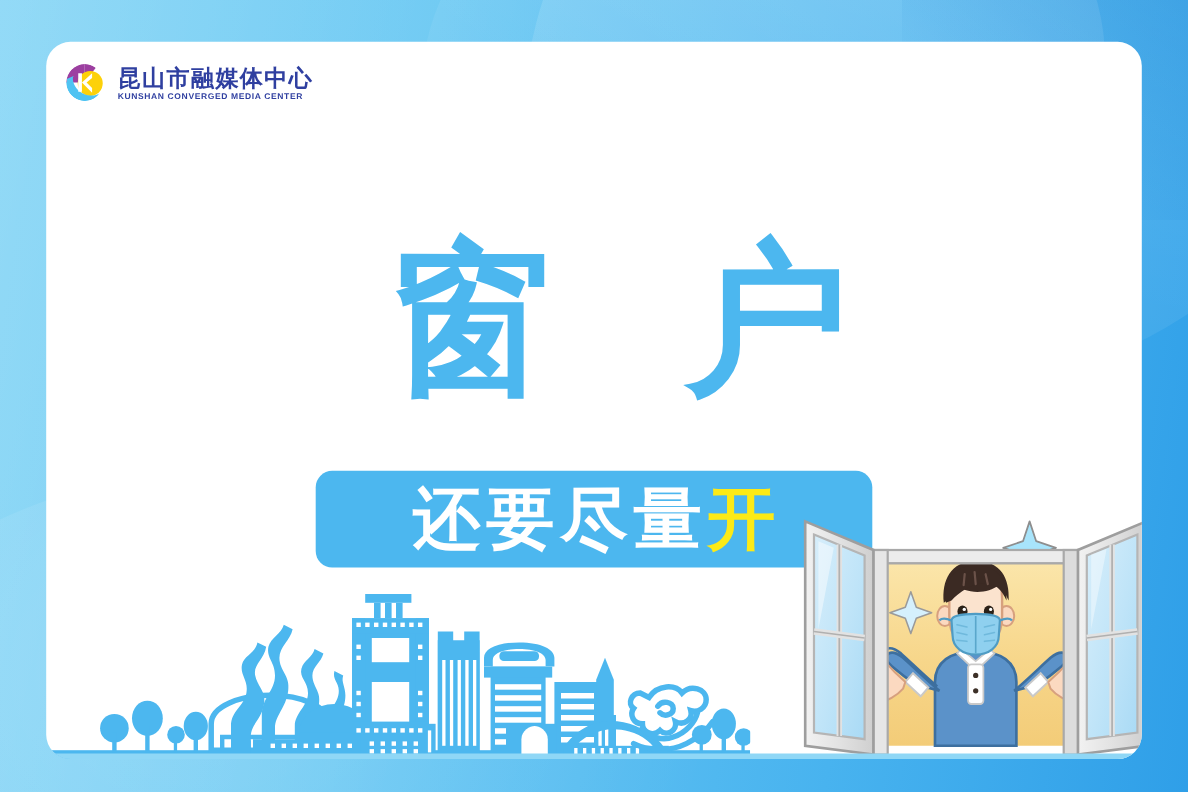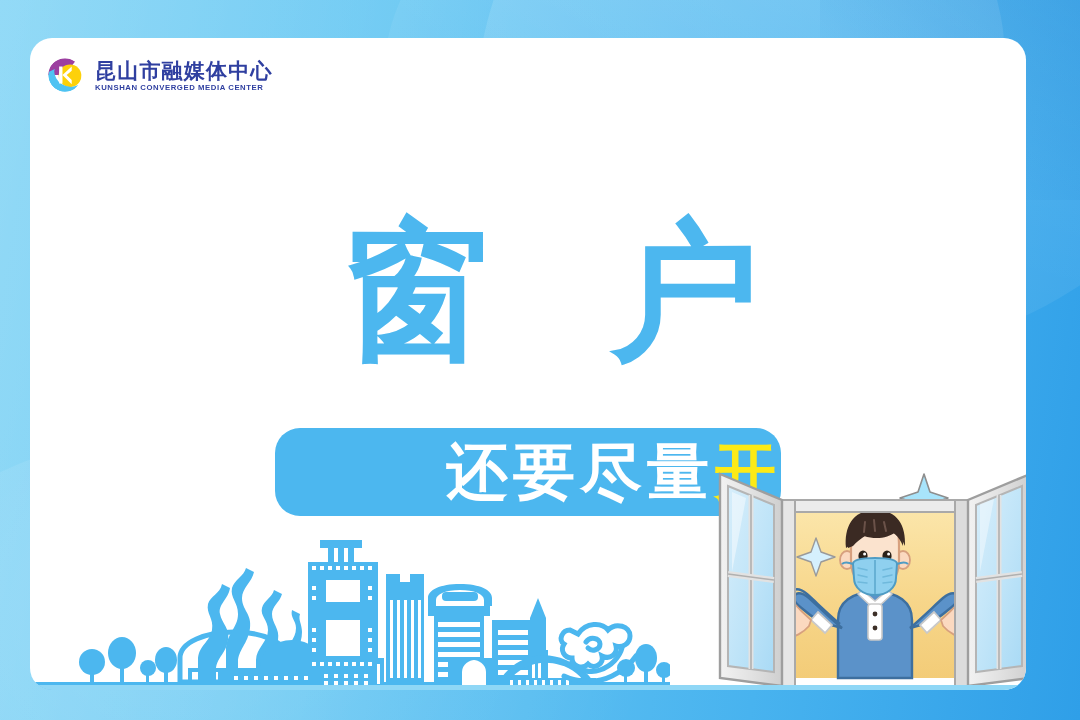--- a/index.html
+++ b/index.html
@@ -38,21 +38,21 @@
     background:radial-gradient(ellipse at 40% 30%, rgba(255,255,255,0.14), rgba(255,255,255,0) 65%);
   }
   #bg .rightdeep {
     position:absolute; top:0; right:0; width:260px; height:200px;
     background:linear-gradient(220deg, rgba(20,130,210,0.30), rgba(20,130,210,0) 70%);
   }
 
   
   #card {
     position:absolute;
-    left:30px; top:38px; width:996px; height:652px;
+    left:42px; top:38px; width:996px; height:652px;
     background:#ffffff;
     border-radius:22px;
     overflow:hidden;
   }
 
   
   #logo { position:absolute; left:14px; top:16px; display:flex; align-items:center; gap:9px; }
   #logo .mark { width:42px; height:42px; flex:0 0 42px; }
   #logo .wordmark { display:flex; flex-direction:column; gap:1px; padding-top:1px; }
   #logo .cn {
@@ -78,22 +78,22 @@
     font-family:"DejaVu Sans","Liberation Sans",sans-serif;
     margin-left:44px;
   }
 
   
   #banner {
     position:absolute;
     left:245px; top:390px;
     width:506px; height:88px;
     background:#4cb7ef;
-    border-radius:25px;
-    display:flex; align-items:center; justify-content:flex-end;
+    border-radius:15px;
+    display:flex; align-items:center; justify-content:center;
   }
   #banner .txt {
     font-size:62px; line-height:1; font-weight:bold;
     letter-spacing:5px; text-indent:5px;
     color:#ffffff; white-space:nowrap;
     font-family:"DejaVu Sans","Liberation Sans",sans-serif;
   }
   #banner .hl { color:#fcea16; }
 
   

